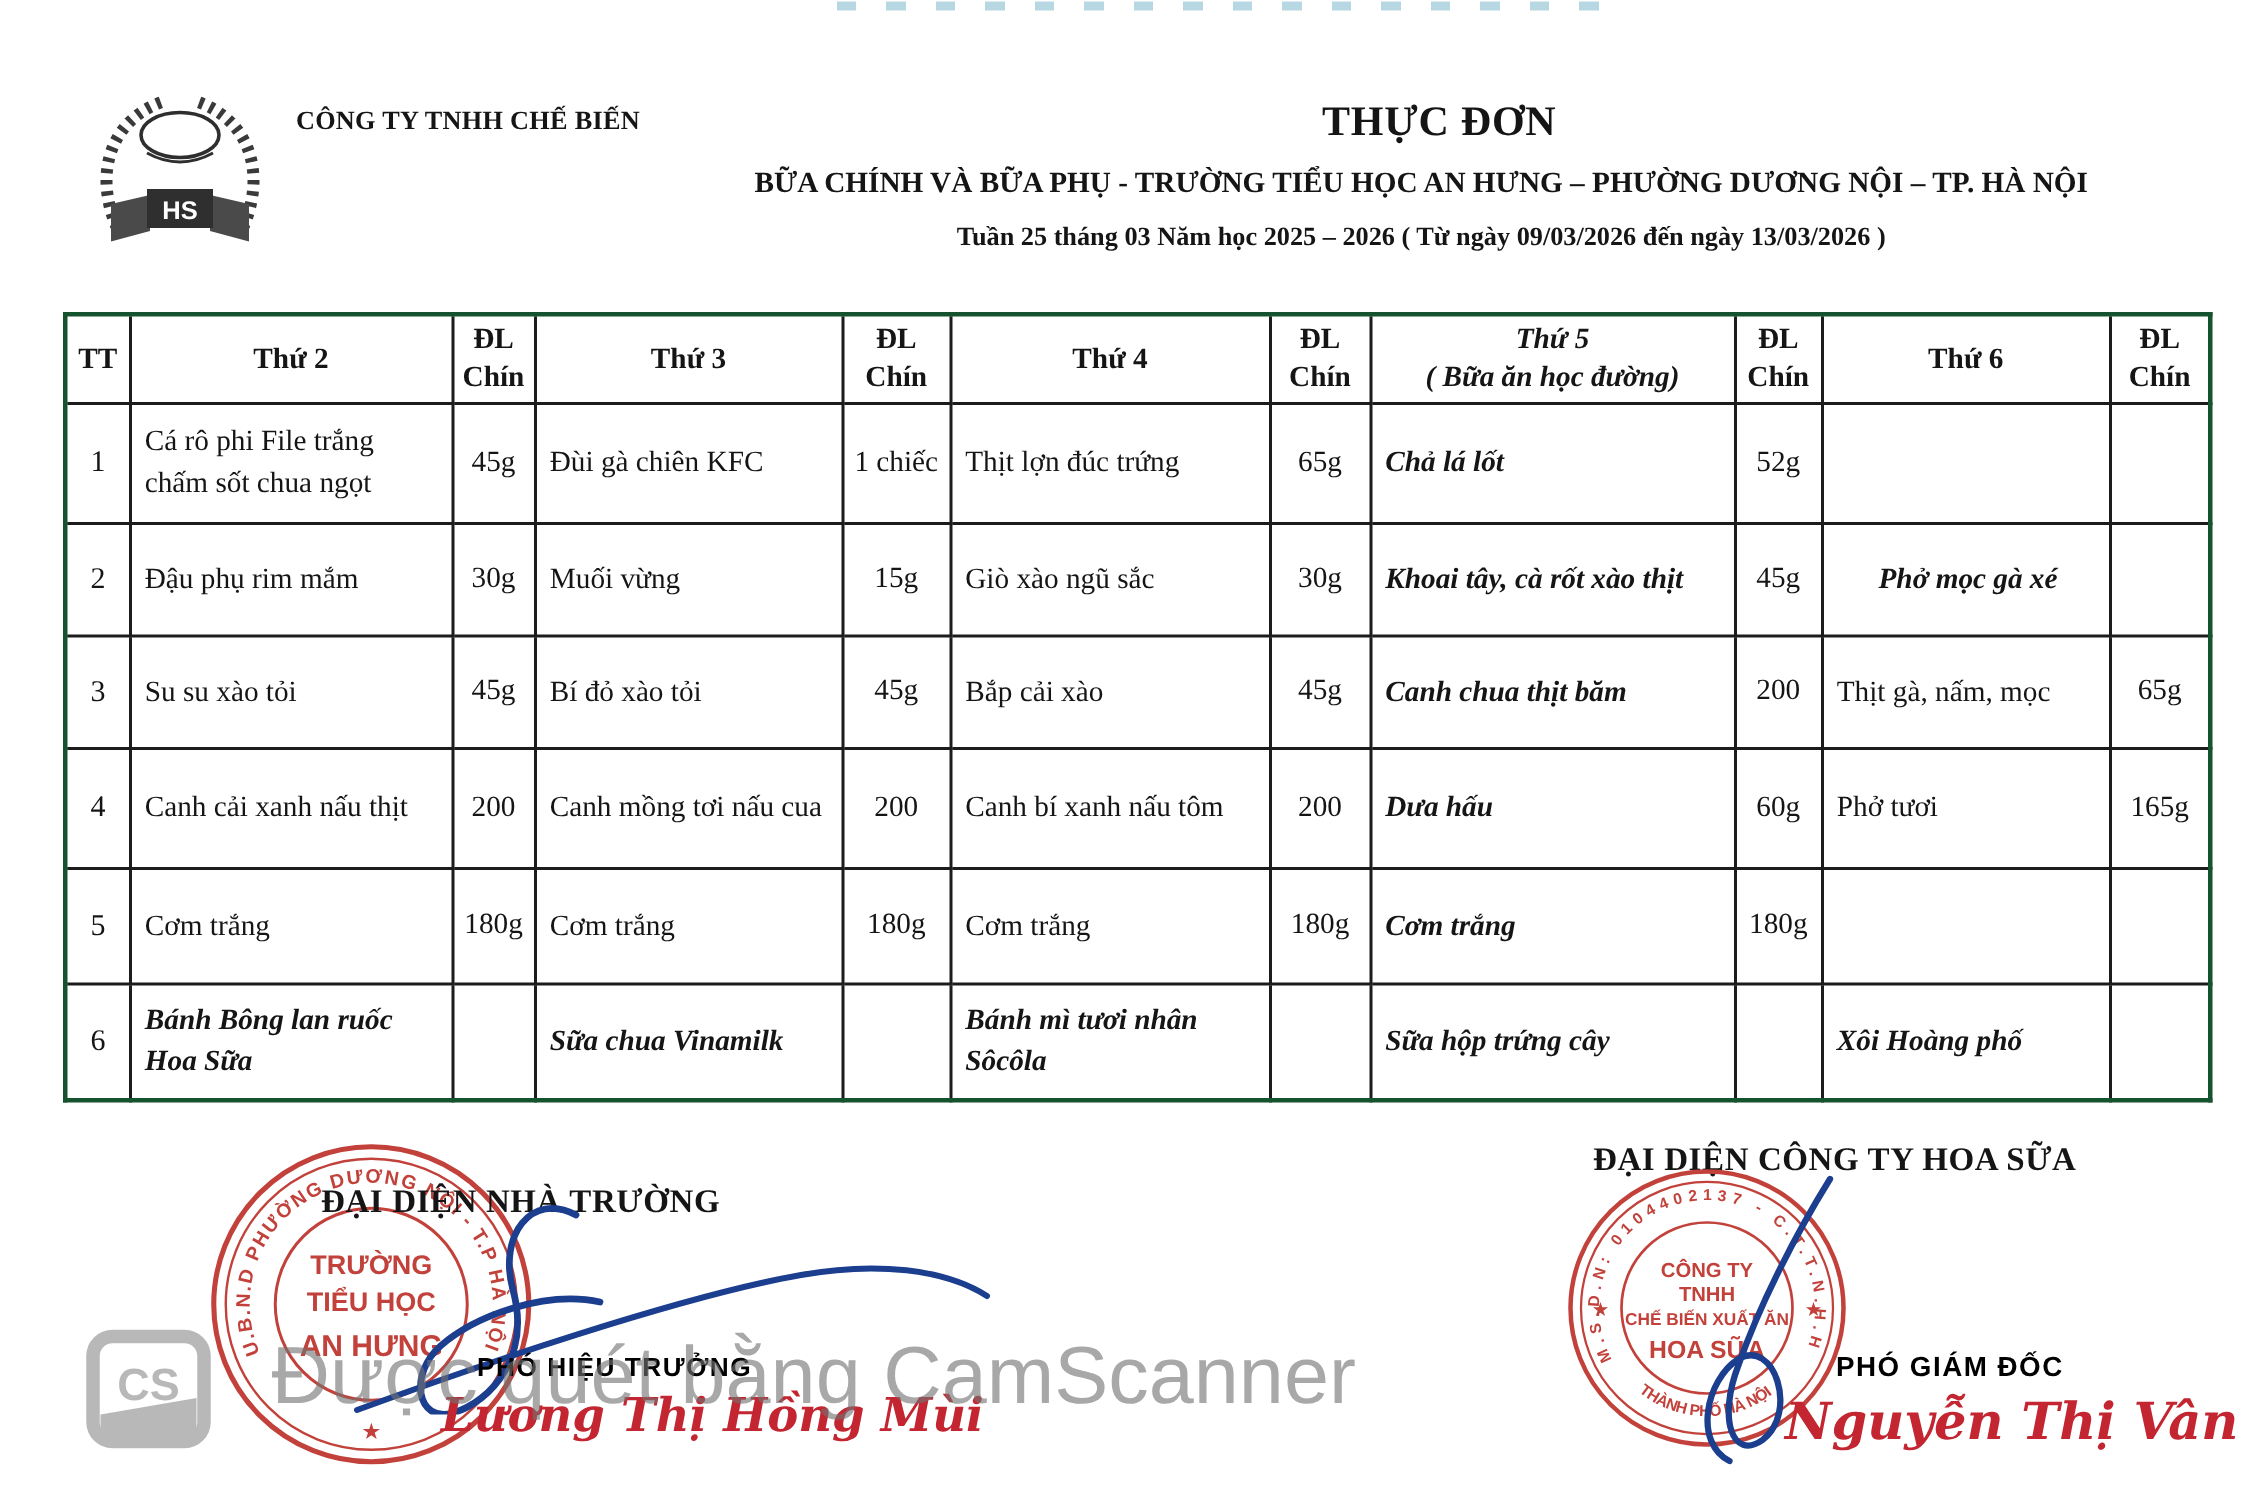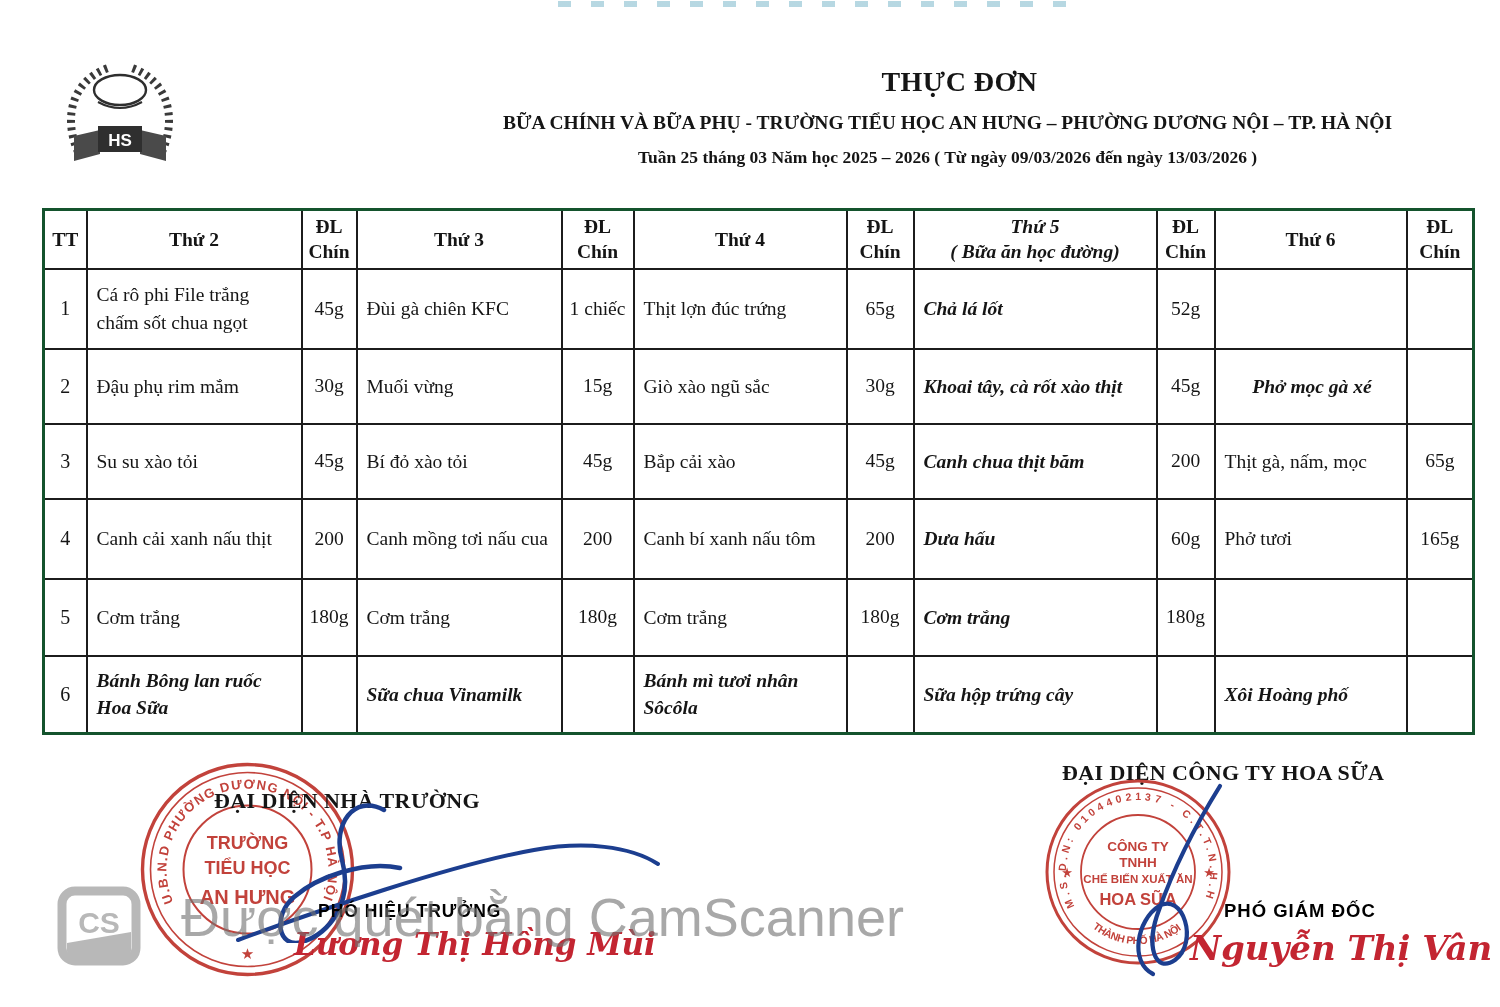--- a/index.html
+++ b/index.html
@@ -62,20 +62,21 @@
     <ellipse cx="60" cy="30" rx="26" ry="15" fill="none" stroke="#2e2e2e" stroke-width="2.4"></ellipse>
     <path d="M38,42 Q60,54 82,42" fill="none" stroke="#2e2e2e" stroke-width="2"></path>
     <path d="M14,76 L40,70 L40,94 L14,101 Z" fill="#4a4a4a"></path>
     <path d="M106,76 L80,70 L80,94 L106,101 Z" fill="#4a4a4a"></path>
     <rect x="38" y="66" width="44" height="26" fill="#2f2f2f"></rect>
     <text x="60" y="86" text-anchor="middle" font-size="17" font-weight="bold" fill="#ffffff" font-family="Liberation Sans, sans-serif">HS</text>
   </svg>
 </div>
 
 <div class="abs company-block">
+  <div>CÔNG TY TNHH CHẾ BIẾN</div>
 </div>
 
 <div class="abs title-zone">
   <div class="doc-title">THỰC ĐƠN</div>
   <div class="doc-subtitle">BỮA CHÍNH VÀ BỮA PHỤ - TRƯỜNG TIỂU HỌC AN HƯNG – PHƯỜNG DƯƠNG NỘI – TP. HÀ NỘI</div>
   <div class="doc-week">Tuần 25 tháng 03 Năm học 2025 – 2026 ( Từ ngày 09/03/2026 đến ngày 13/03/2026 )</div>
 </div>
 
 <table class="menu-table">
     <colgroup>

